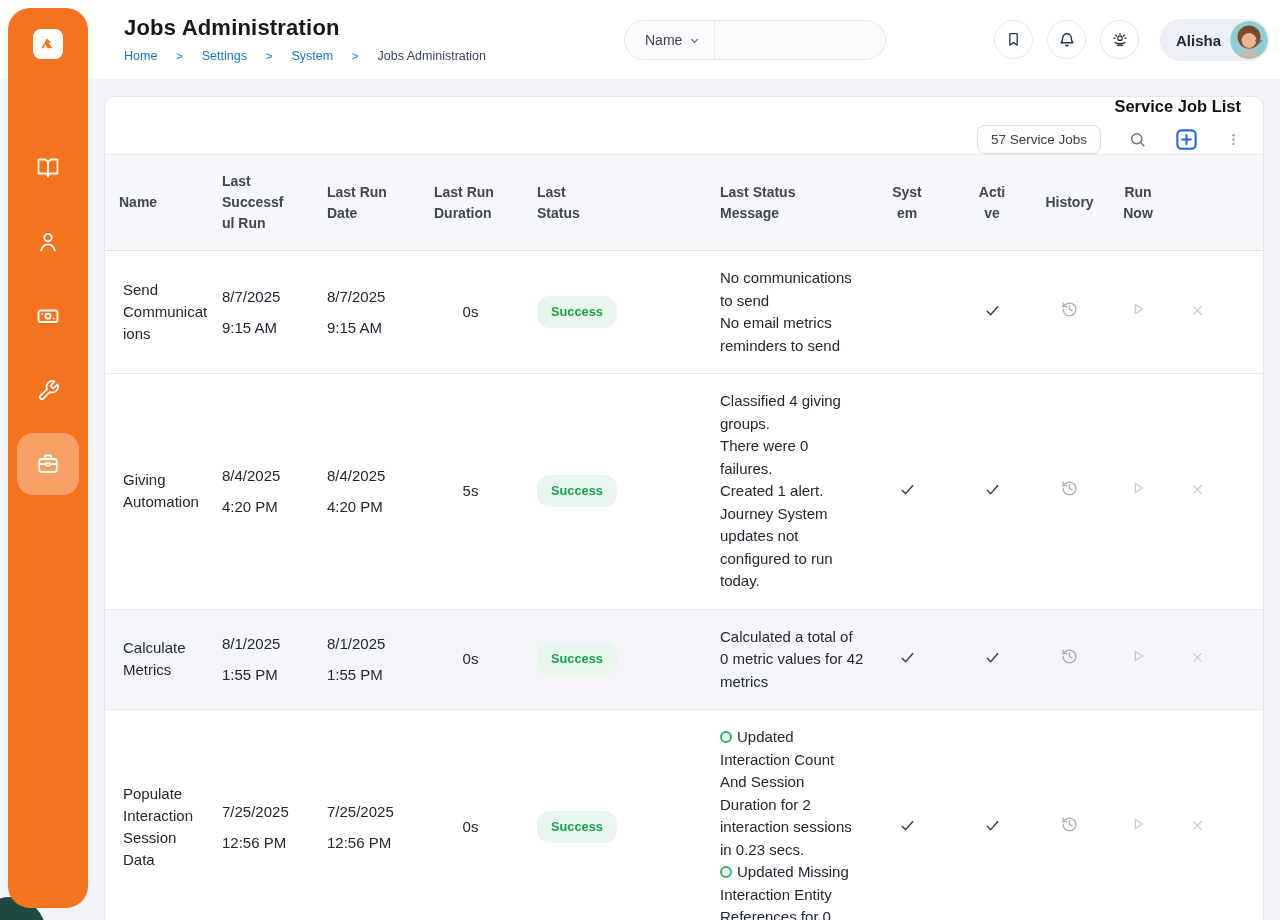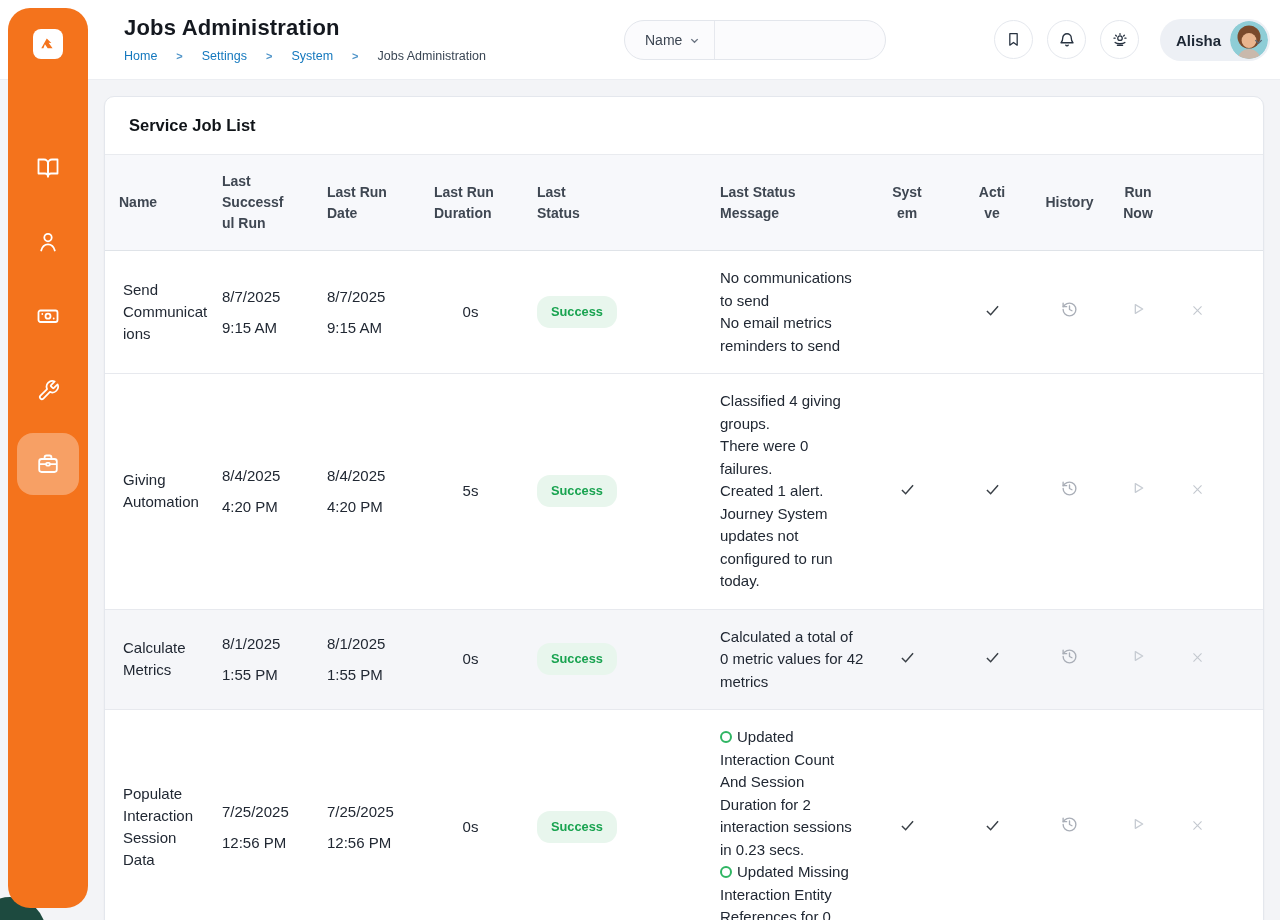--- a/index.html
+++ b/index.html
@@ -43,22 +43,22 @@
   .nav-item { width:62px; height:62px; border-radius:16px; display:flex; align-items:center;
     justify-content:center; color:#ffffff; cursor:pointer; }
   .nav-item.active { background:rgba(255,255,255,.32); }
   .chat-bubble { position:absolute; left:-26px; top:897px; width:72px; height:72px;
     border-radius:50%; background:#1d4a3f; z-index:2; cursor:pointer; }
 
   
   .panel { position:absolute; left:104px; top:96px; width:1160px; min-height:1010px;
     background:#ffffff; border:1px solid #e4e7ed; border-radius:10px 10px 0 0;
     box-shadow:0 1px 2px rgba(16,24,40,.05); }
-  .panel-header { height:58px; display:flex; align-items:center; justify-content:space-between;
-    padding:0 22px 0 24px; border-bottom:1px solid #e9ebef; }
+  .panel-header { height:58px; display:flex; align-items:flex-end; justify-content:space-between;
+    padding:0 22px 0 24px; border-bottom:1px solid #e9ebef;flex-direction:column; }
   .panel-title { font-size:16.5px; font-weight:700; color:#101418; }
   .panel-actions { display:flex; align-items:center; gap:27px; }
   .count-badge { border:1px solid #d9dee5; background:#fdfdfe; border-radius:8px;
     padding:6px 13px; font-size:13.5px; color:#39414d; }
   .panel-icon-btn { background:none; border:none; cursor:pointer; display:flex; align-items:center; }
 
   
   table { width:100%; border-collapse:collapse; table-layout:fixed; }
   thead tr { background:#f7f8fb; }
   th { font-size:14px; font-weight:600; color:#3f4752; text-align:left;
@@ -197,20 +197,42 @@
           <path d="M3.2 12.2h7M13.8 12.2h7"></path>
           <rect x="10.2" y="10.8" width="3.6" height="2.8" rx="0.8"></rect>
         </svg>
     </div>
   </div>
 </div>
 
 <div class="panel">
   <div class="panel-header">
     <div class="panel-title">Service Job List</div>
+    <div class="panel-actions">
+      <span class="count-badge">57 Service Jobs</span>
+      <button class="panel-icon-btn">
+        <svg width="19" height="19" viewBox="0 0 24 24" fill="none" stroke="#6f7680" stroke-width="1.9" stroke-linecap="round">
+            <circle cx="11" cy="11" r="6.3"></circle>
+            <path d="M15.7 15.7L20 20"></path>
+          </svg>
+      </button>
+      <button class="panel-icon-btn">
+        <svg width="25" height="25" viewBox="0 0 24 24" fill="none" stroke="#2563eb" stroke-width="2" stroke-linecap="round">
+            <rect x="3.2" y="3.2" width="17.6" height="17.6" rx="4"></rect>
+            <path d="M12 7.8v8.4M7.8 12h8.4"></path>
+          </svg>
+      </button>
+      <button class="panel-icon-btn">
+        <svg width="15" height="19" viewBox="0 0 24 24" fill="#99a0aa">
+            <circle cx="12" cy="5" r="1.9"></circle>
+            <circle cx="12" cy="12" r="1.9"></circle>
+            <circle cx="12" cy="19" r="1.9"></circle>
+          </svg>
+      </button>
+    </div>
   </div>
 
   <table>
     <colgroup>
       <col style="width:117px">
         <col style="width:105px">
         <col style="width:107px">
       <col style="width:103px">
         <col style="width:183px">
         <col style="width:150px">

